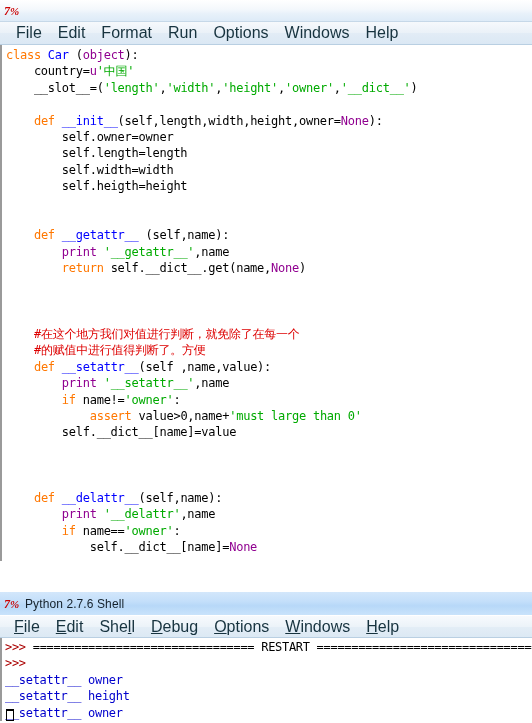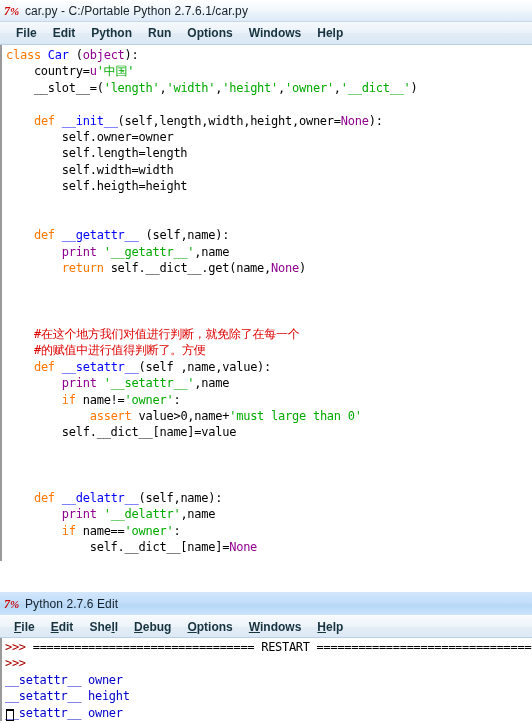--- a/index.html
+++ b/index.html
@@ -61,26 +61,25 @@
   .menubar {
     height: 23px;
     background: linear-gradient(to bottom, #f6f9fc 0%, #eaf1f8 50%, #e2ecf6 51%, #dbe8f4 100%);
     border-bottom: 1px solid #b9cfe2;
     display: flex;
     align-items: center;
     padding-left: 8px;
     box-sizing: border-box;
   }
   .menu-item {
-    font-size: 12px;
+    font-size: 16px;
     color: #17333f;
     padding: 2px 8px;
     white-space: nowrap;
     cursor: default;
-    font-weight: bold;
   }
   .menu-item .mn { text-decoration: underline; }
 
   .code-area {
     position: relative;
     background: #ffffff;
     height: 516px;
     box-sizing: border-box;
     border-left: 2px solid #9a9a9a;
     overflow: hidden;
@@ -167,27 +166,26 @@
 
 <div class="app">
 
   <div class="editor-window">
 
     <div class="titlebar">
       <svg class="win-icon" viewBox="0 0 17 16">
         <text x="0" y="12" font-family="Liberation Serif, serif" font-size="12" font-weight="bold" font-style="italic" fill="#cc0000">7</text>
         <text x="6" y="12" font-family="Liberation Serif, serif" font-size="11" font-weight="bold" font-style="italic" fill="#cc0000">%</text>
       </svg>
-      <span class="title-text">car.py - C:/Portable Python 2.7.6.1/car.py</span>
     </div>
 
     <div class="menubar">
       <span class="menu-item">File</span>
       <span class="menu-item">Edit</span>
-      <span class="menu-item">Python</span>
+      <span class="menu-item">Format</span>
       <span class="menu-item">Run</span>
       <span class="menu-item">Options</span>
       <span class="menu-item">Windows</span>
       <span class="menu-item">Help</span>
     </div>
 
     <div class="code-area">
       <pre class="code" id="code-pre"><span class="kw">class </span><span class="cls">Car</span><span> (</span><span class="builtin">object</span><span>):</span>
 <span>    country=</span><span class="builtin">u</span><span class="str">'中国'</span>
 <span>    __slot__=(</span><span class="str">'length'</span><span>,</span><span class="str">'width'</span><span>,</span><span class="str">'height'</span><span>,</span><span class="str">'owner'</span><span>,</span><span class="str">'__dict__'</span><span>)</span>
@@ -229,21 +227,21 @@
     </div>
   </div>
 
   <div class="shell-window">
 
     <div class="shell-titlebar">
       <svg class="win-icon" viewBox="0 0 17 16">
         <text x="0" y="12" font-family="Liberation Serif, serif" font-size="12" font-weight="bold" font-style="italic" fill="#cc0000">7</text>
         <text x="6" y="12" font-family="Liberation Serif, serif" font-size="11" font-weight="bold" font-style="italic" fill="#cc0000">%</text>
       </svg>
-      <span class="title-text">Python 2.7.6 Edit</span>
+      <span class="title-text">Python 2.7.6 Shell</span>
     </div>
 
     <div class="shell-menubar">
       <span class="menu-item"><span class="mn">F</span>ile</span>
       <span class="menu-item"><span class="mn">E</span>dit</span>
       <span class="menu-item">She<span class="mn">l</span>l</span>
       <span class="menu-item"><span class="mn">D</span>ebug</span>
       <span class="menu-item"><span class="mn">O</span>ptions</span>
       <span class="menu-item"><span class="mn">W</span>indows</span>
       <span class="menu-item"><span class="mn">H</span>elp</span>

